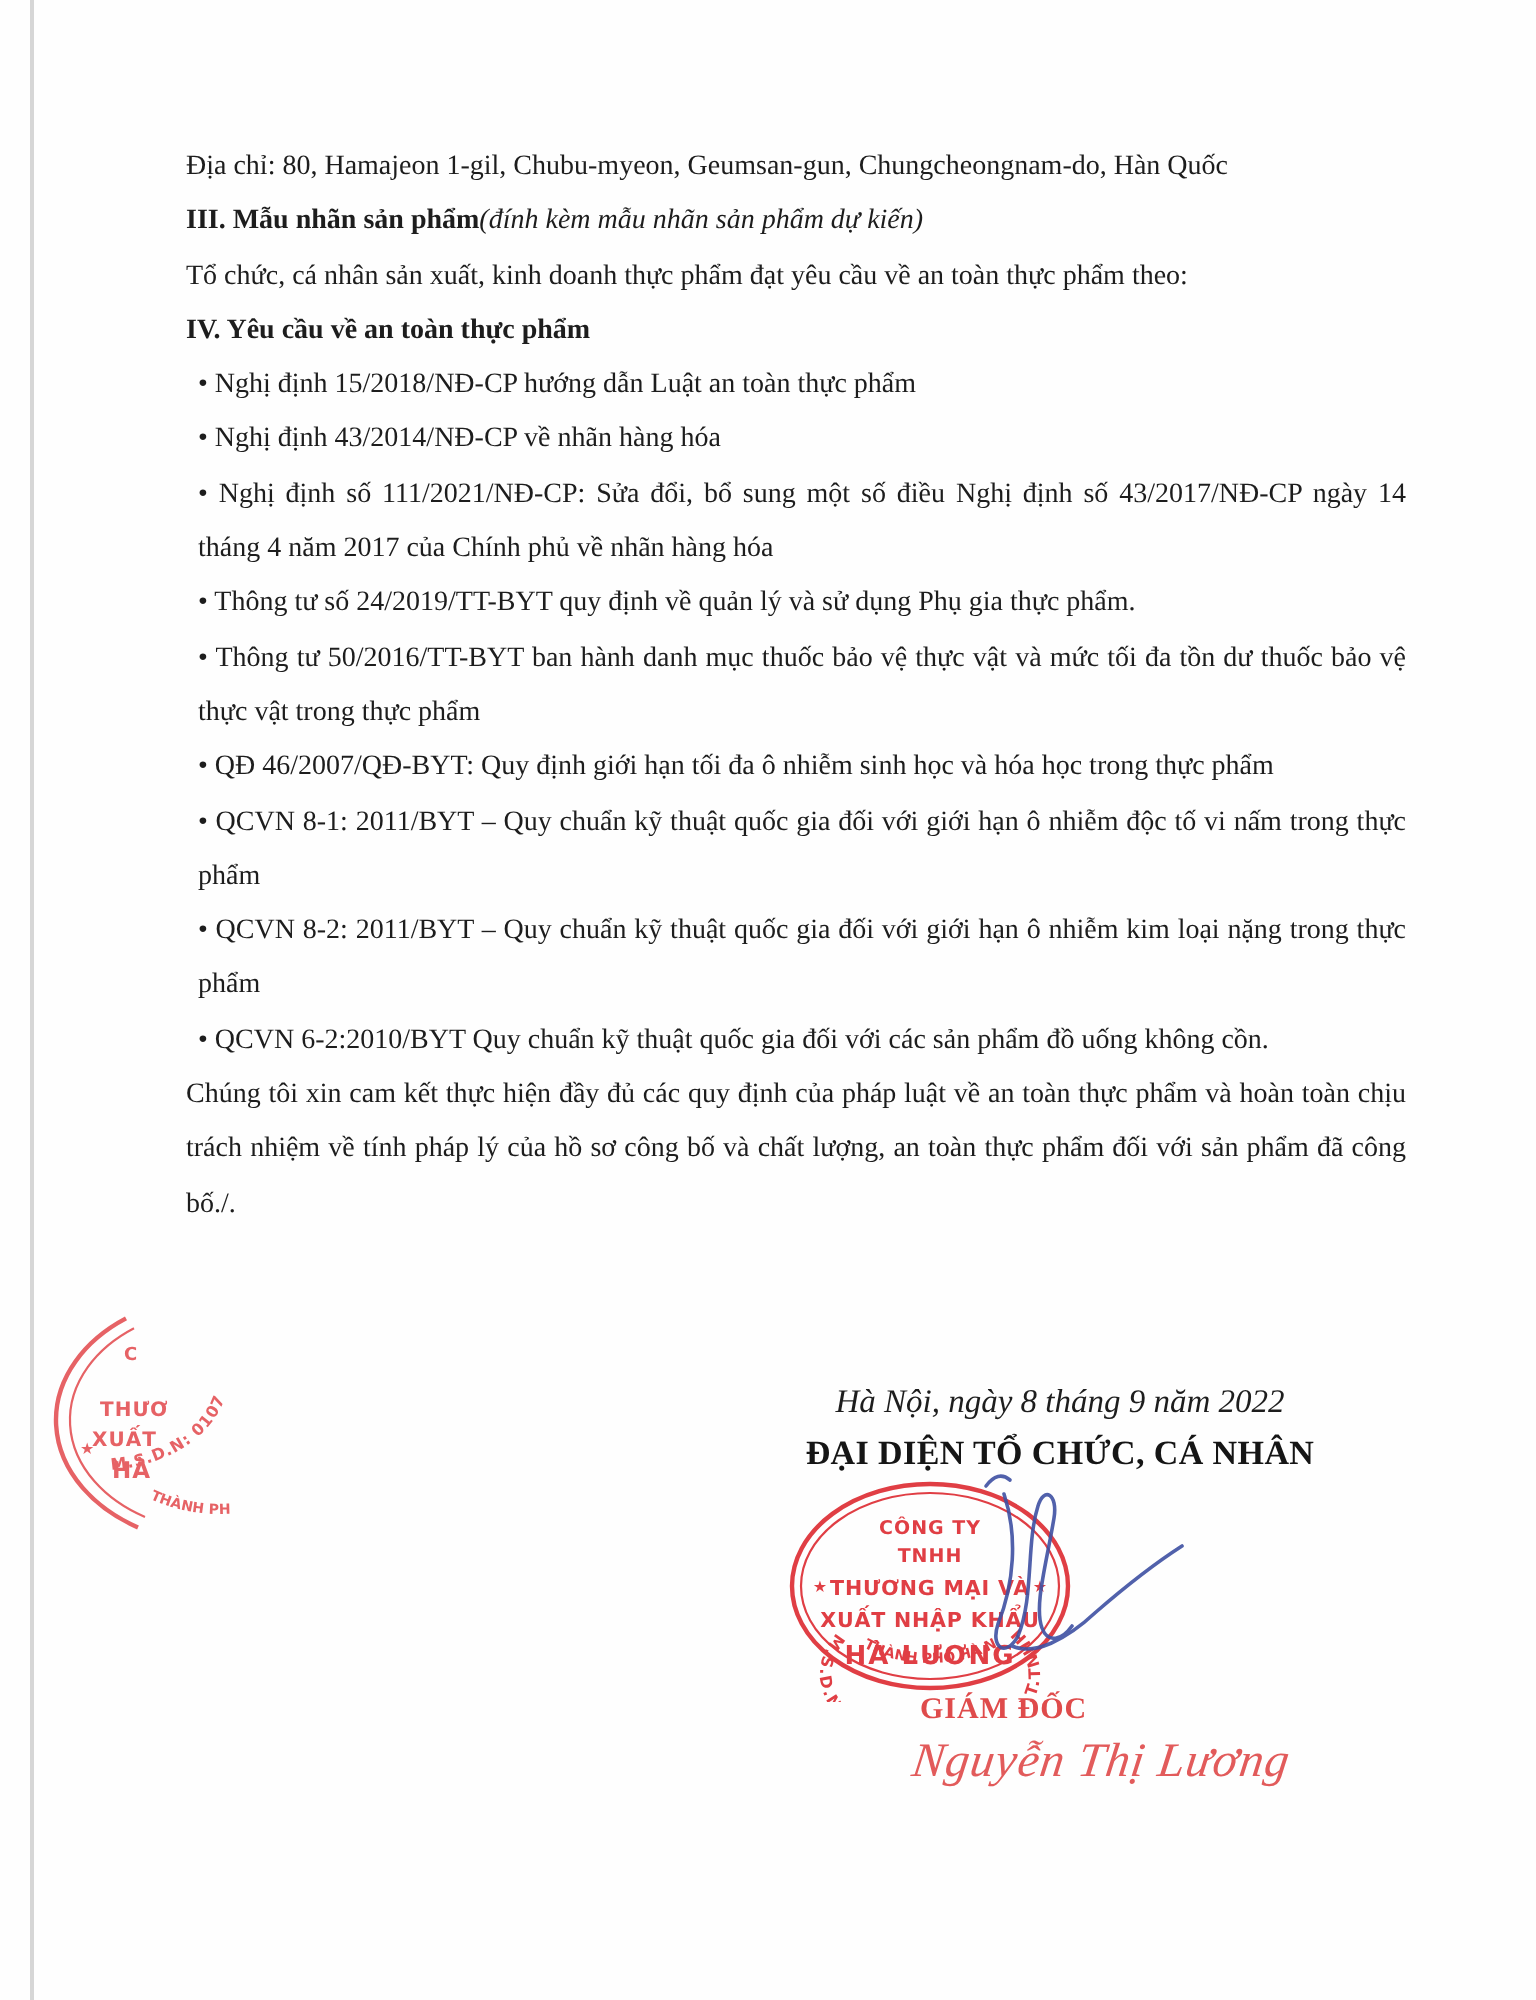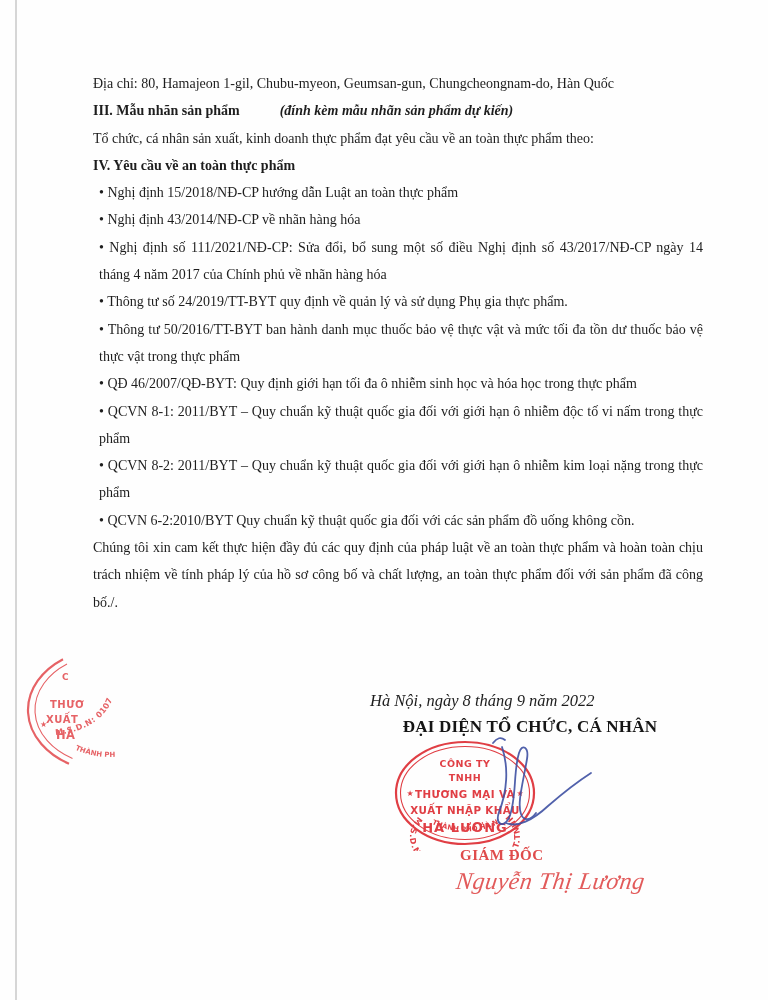--- a/index.html
+++ b/index.html
@@ -4,22 +4,22 @@
 <style>
   html,body{margin:0;padding:0;background:#ffffff;}
   .page{position:relative;width:768px;height:1000px;background:#fefefe;overflow:hidden;
         font-family:"Liberation Serif","DejaVu Serif",serif;}
   .edge-line{position:absolute;left:15px;top:0;width:2px;height:100%;background:#d6d6d6;}
   .doc{position:absolute;left:93px;top:70px;width:610px;
        font-size:14px;line-height:27.3px;color:#1d1d1d;text-align:justify;}
   .ln{margin:0;}
   .bold{font-weight:bold;}
   .blt{padding-left:6px;}
-  .bi{font-style:italic;font-weight:bold;margin-left:40px;}
-  .date-line{position:absolute;left:370px;top:691px;width:320px;text-align:left;
+  .bi{font-style:italic;font-weight:normal;}
+  .date-line{position:absolute;left:370px;top:691px;width:320px;text-align:center;
              font-style:italic;font-size:16.5px;color:#1d1d1d;}
   .rep-title{position:absolute;left:370px;top:717px;width:320px;text-align:center;
              font-weight:bold;font-size:17px;letter-spacing:.2px;color:#151515;z-index:5;}
   .stamp-svg{position:absolute;left:393px;top:739px;z-index:3;}
   .leftstamp-svg{position:absolute;left:0px;top:600px;z-index:2;}
   .sig-svg{position:absolute;left:460px;top:725px;z-index:6;}
   .director{position:absolute;left:460px;top:847px;width:180px;
             font-weight:bold;font-size:15px;letter-spacing:.5px;color:#df4b4b;z-index:4;}
   .signer{position:absolute;left:448px;top:868px;width:205px;text-align:center;
           font-style:italic;font-size:24px;color:#e25b5b;transform:skewX(-8deg);

